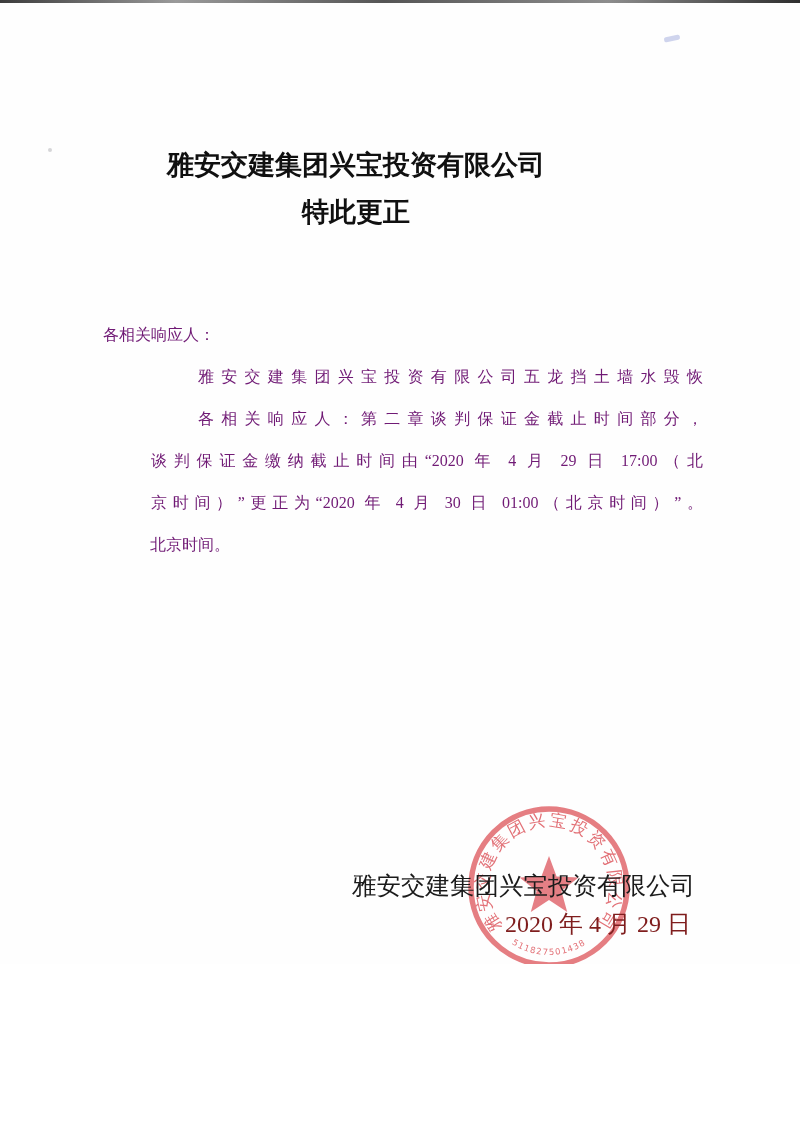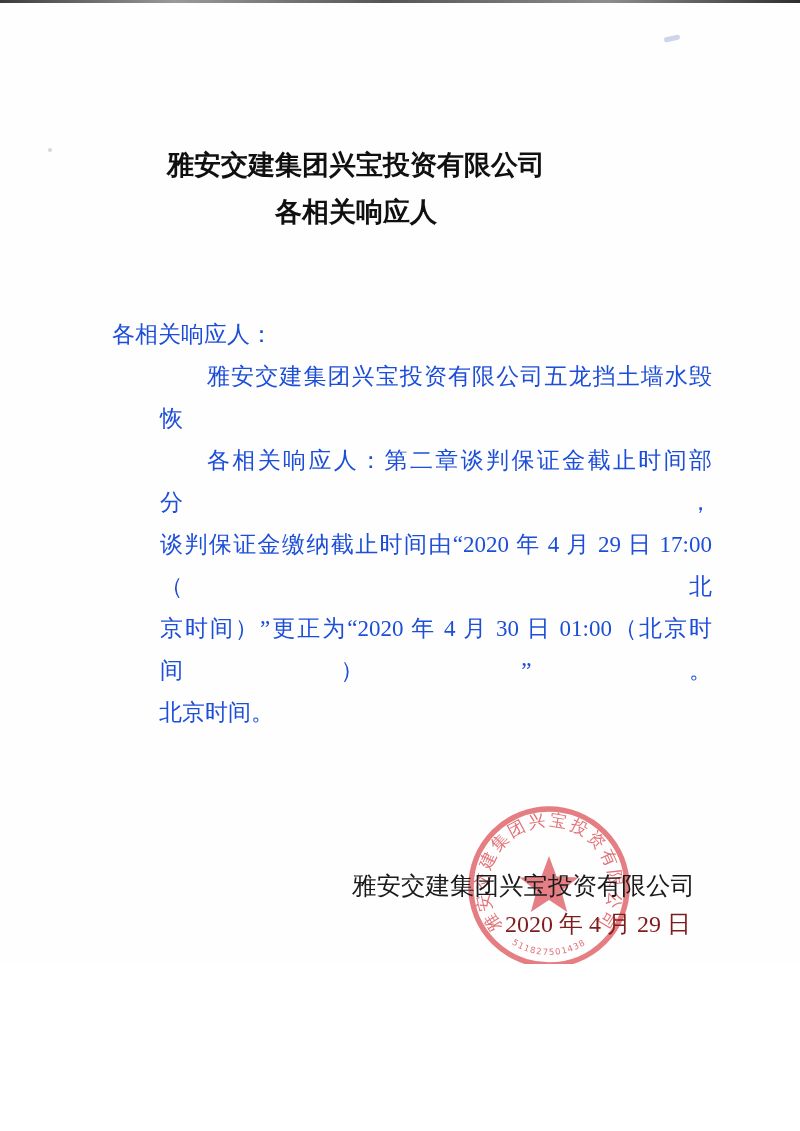--- a/index.html
+++ b/index.html
@@ -29,24 +29,24 @@
   }
   .title-block {
     position:absolute; top:142px; left:6px; width:700px;
     text-align:center;
     font-weight:bold;
     font-size:27px;
     line-height:47px;
     color:#101010;
   }
   .body-block {
-    position:absolute; top:314px; left:112px; width:600px;
-    font-size:23px;
+    position:absolute; top:314px; left:103px; width:600px;
+    font-size:16px;
     line-height:42px;
-    color:#1d4ed8;
+    color:#701a75;
   }
   .body-line { min-height:42px; }
   .body-line.indent { text-indent:47px; }
   .body-line.full { text-align:justify; text-align-last:justify;margin-left:48px; }
   .signature-block {
     position:absolute; right:105px; top:868px;
     text-align:right;
     z-index:3;
   }
   .signature-company {
@@ -75,21 +75,21 @@
 <body>
 
 <div class="page">
 
   <div class="top-edge"></div>
   <div class="speck-blue"></div>
   <div class="speck-gray"></div>
 
   <div class="title-block">
     <div>雅安交建集团兴宝投资有限公司</div>
-    <div>各相关响应人</div>
+    <div>特此更正</div>
   </div>
 
   <div class="body-block" id="body-lines">
       <div class="body-line">各相关响应人：</div>
       <div class="body-line indent full">雅安交建集团兴宝投资有限公司五龙挡土墙水毁恢</div>
       <div class="body-line indent full">各相关响应人：第二章谈判保证金截止时间部分，</div>
       <div class="body-line full">谈判保证金缴纳截止时间由“2020 年 4 月 29 日 17:00（北</div>
       <div class="body-line full">京时间）”更正为“2020 年 4 月 30 日 01:00（北京时间）”。</div>
       <div class="body-line indent">北京时间。</div>
     </div>

